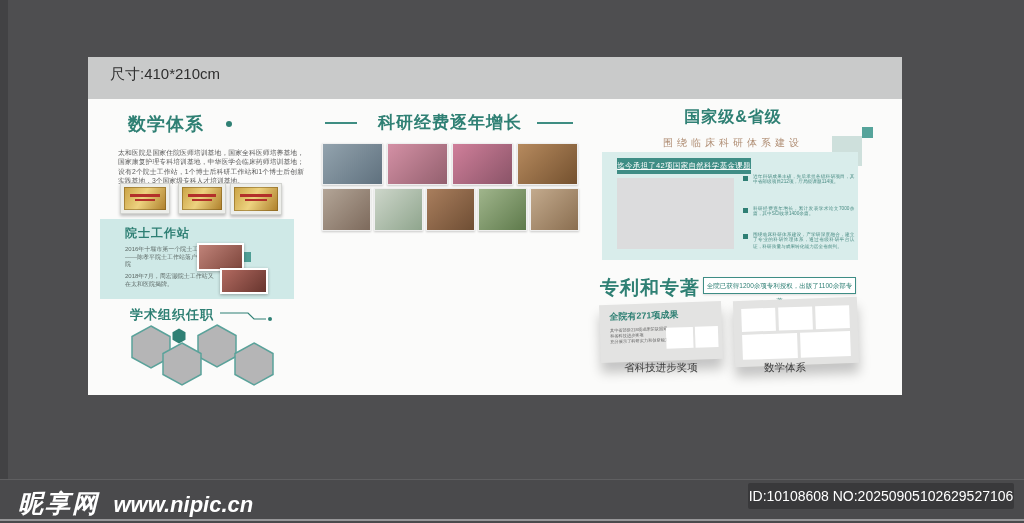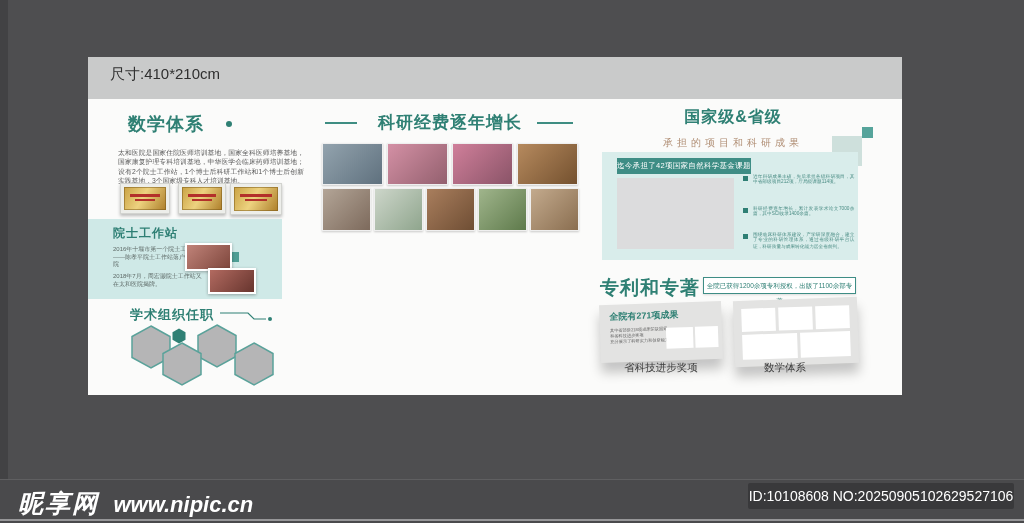--- a/index.html
+++ b/index.html
@@ -17,21 +17,21 @@
   .title-dot{position:absolute;left:138px;top:22px;width:6px;height:6px;border-radius:50%;background:#2f8074;}
   .intro{position:absolute;left:30px;top:49px;width:186px;margin:0;font-size:6.8px;line-height:9.4px;color:#5a5a5a;text-align:justify;}
   .plaques{position:absolute;left:30px;top:84px;width:230px;height:34px;}
   .plaque{position:absolute;top:0;background:#edeeea;border:1px solid #d2d3cf;box-shadow:0 2px 3px rgba(0,0,0,.25);padding:3px;}
   .plq1{left:2px;width:50px;height:31px;}
   .plq2{left:60px;width:48px;height:31px;}
   .plq3{left:112px;width:52px;height:32px;}
   .plaque .gold{width:100%;height:100%;background:linear-gradient(120deg,#c9a244 0%,#edd27f 45%,#ad7e2a 100%);box-shadow:inset 0 0 0 1px rgba(120,85,20,.5);padding-top:5px;}
   .plaque .r1{height:3px;width:72%;margin:2px auto 2px;background:#b3302a;}
   .plaque .r2{height:2px;width:48%;margin:0 auto;background:#b3302a;}
-  .acad-box{position:absolute;left:0;top:120px;width:194px;height:80px;background:#cfe9e7;text-decoration:underline;}
+  .acad-box{position:absolute;left:12px;top:120px;width:194px;height:80px;background:#cfe9e7;text-decoration:underline;}
   .acad-title{position:absolute;left:25px;top:6px;margin:0;font-size:12px;font-weight:bold;color:#2e7f74;letter-spacing:1px;}
   .acad-p{position:absolute;margin:0;font-size:6px;line-height:7.6px;color:#5f6b68;width:92px;left:25px;}
   .acad-p1{top:27px;}
   .acad-p2{top:54px;}
   .acad-ph{position:absolute;border:2px solid #fff;box-shadow:0 1px 3px rgba(0,0,0,.3);}
   .ph-a{left:97px;top:24px;width:47px;height:28px;background:linear-gradient(135deg,#c08379,#7e463c);z-index:1;}
   .ph-b{left:120px;top:49px;width:48px;height:26px;background:linear-gradient(135deg,#b26a60,#67352e);z-index:2;}
   .acad-deco{position:absolute;left:141px;top:33px;width:10px;height:10px;background:#4f9e95;z-index:0;}
   .t-org{left:42px;top:207px;font-size:13px;letter-spacing:1px;}
   .org-deco{position:absolute;left:132px;top:207px;}
@@ -59,21 +59,21 @@
   .g5{background:linear-gradient(135deg,#9cb584,#5e7a46);} .g6{background:linear-gradient(135deg,#cfcac2,#9a948c);}
   .g7{background:linear-gradient(135deg,#b97f88,#6d4c59);} .g8{background:linear-gradient(135deg,#c9b896,#94836a);}
   .g9{background:linear-gradient(135deg,#b5756b,#7c4a42);} .g10{background:linear-gradient(135deg,#8fae7e,#51683f);}
   .g11{background:linear-gradient(135deg,#d9c3c6,#a58a90);} .g12{background:linear-gradient(135deg,#b0aaa2,#7b756d);}
   .g13{background:linear-gradient(135deg,#c6c8c4,#8f918d);} .g14{background:linear-gradient(135deg,#9a8fb5,#615878);}
   .g15{background:linear-gradient(135deg,#9fbdba,#5f8884);}
   
   .t-nat{left:560px;top:8px;width:170px;text-align:center;font-size:16px;letter-spacing:1px;}
   .nat-sub{position:absolute;left:560px;top:37px;width:170px;margin:0;text-align:center;font-size:10px;letter-spacing:4px;color:#b08e74;}
   .nat-box{position:absolute;left:514px;top:53px;width:256px;height:108px;background:#d9edeb;}
-  .ribbon{position:absolute;left:15px;top:6px;width:134px;height:16px;background:#3e8d85;color:#fff;font-size:7.5px;line-height:16px;letter-spacing:.3px;}
+  .ribbon{position:absolute;left:15px;top:6px;width:134px;height:16px;background:#3e8d85;color:#fff;font-size:7.5px;line-height:16px;text-align:center;letter-spacing:.3px;text-decoration:underline;}
   .nat-ph{position:absolute;left:15px;top:26px;width:117px;height:71px;background:#dcdcdd;}
   .bullet{position:absolute;left:141px;width:112px;}
   .bu1{top:22px;} .bu2{top:54px;} .bu3{top:80px;}
   .bullet .sq{position:absolute;left:0;top:2px;width:5px;height:5px;background:#2e7f74;}
   .bullet .btxt{display:block;margin-left:10px;width:130px;font-size:6px;line-height:7.4px;color:#4b8d85;transform:scale(.78);transform-origin:0 0;text-align:justify;}
   .dec-sq1{position:absolute;left:744px;top:37px;width:30px;height:30px;background:rgba(47,128,116,.22);}
   .dec-sq2{position:absolute;left:742px;top:53px;width:26px;height:14px;background:rgba(47,128,116,.40);}
   .dec-sq3{position:absolute;left:774px;top:28px;width:11px;height:11px;background:#56a49b;}
   .t-pat{left:512px;top:176px;font-size:19px;letter-spacing:1px;}
   .pat-banner{position:absolute;left:615px;top:178px;width:153px;height:17px;border:1px solid #3e8d85;background:#fff;box-shadow:0 1px 2px rgba(0,0,0,.12);font-size:6.5px;line-height:15px;text-align:center;color:#2e7f74;}
@@ -167,21 +167,21 @@
       <div class="grid-row r2">
         <div class="ph b1" style="left:234px"></div>
         <div class="ph b2" style="left:286px"></div>
         <div class="ph b3" style="left:338px"></div>
         <div class="ph b4" style="left:390px"></div>
         <div class="ph b5" style="left:442px"></div>
       </div>
 
 
       <h2 class="sec-title t-nat">国家级&amp;省级</h2>
-      <p class="nat-sub">承担的项目和科研成果</p>
+      <p class="nat-sub">围绕临床科研体系建设</p>
 
       <div class="dec-sq1"></div>
       <div class="dec-sq2"></div>
       <div class="dec-sq3"></div>
 
       <div class="nat-box">
         <div class="ribbon">迄今承担了42项国家自然科学基金课题</div>
         <div class="nat-ph"></div>
         <div class="bullet bu1">
           <span class="sq"></span>

